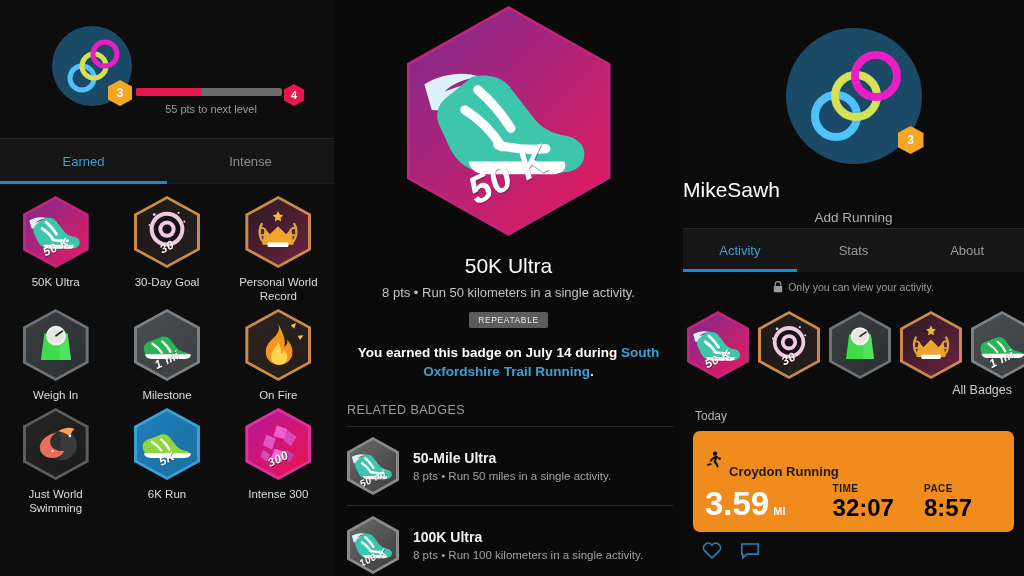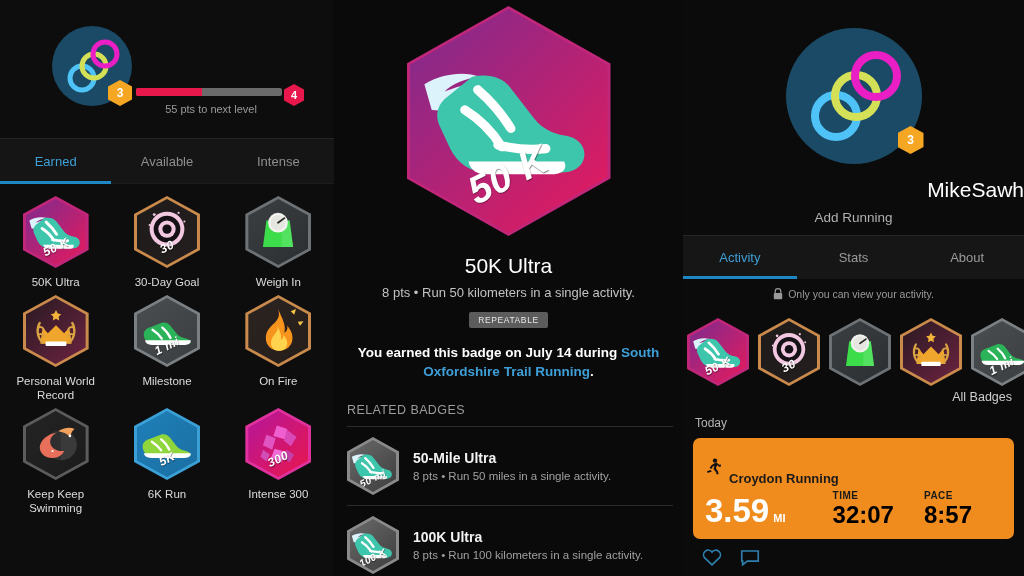--- a/index.html
+++ b/index.html
@@ -123,25 +123,25 @@
 
   
   #right-panel{
     position:absolute; left:683px; top:0; width:341px; height:576px; background:#0b0b0b;
   }
   #profile-avatar-wrap{ position:relative; width:136px; height:136px; margin:28px auto 0; }
   #profile-avatar{ width:136px; height:136px; border-radius:50%; background:#1b4a66; position:relative; }
   #profile-level-chip{
     position:absolute; right:-2px; bottom:10px; width:26px; height:28px; background:#f5a623;
   }
-  #profile-name{ text-align:right; color:#fff; font-size:21px; margin-top:14px; }
+  #profile-name{ text-align:left; color:#fff; font-size:21px; margin-top:14px; }
   #profile-location{ text-align:center; color:#b0b0b0; font-size:13.5px; margin-top:8px; cursor:pointer; }
 
   #right-tabs{
-    display:flex; height:44px; margin-top:10px; background:#161616;
+    display:flex; height:44px; margin-top:3px; background:#161616;
     border-top:1px solid #262626;
   }
   #right-tabs .tab{
     flex:1; display:flex; align-items:center; justify-content:center;
     font-size:13px; color:#9a9a9a; position:relative; cursor:pointer;
   }
   #right-tabs .tab.active{ color:#3e9fd6; }
   #right-tabs .tab.active::after{
     content:""; position:absolute; left:0; right:0; bottom:0; height:3px; background:#1e88c7;
   }
@@ -199,21 +199,20 @@
         </div>
       </div>
 
       <div id="level-chip-next" class="level-chip">4</div>
 
       <div id="level-progress-text">55 pts to next level</div>
     </div>
 
     <div id="left-tabs">
         <div class="tab active">Earned</div>
-        <div class="tab">Available</div>
         <div class="tab">Intense</div>
       </div>
 
     <div id="badge-grid">
         <div class="badge-cell">
           <div class="gbadge">
             <div class="hex" style="width:66px;height:72px;background:#c0267a">
        <div class="hexinner" style="background:linear-gradient(135deg, #7d2b8f 0%, #e81a5c 100%)">
          <svg viewBox="0 0 100 100" width="58" height="58">
         <path d="M4 30c10-6 22-7 30-4-8 1-15 4-19 8 9-4 19-5 26-3-7 2-13 5-16 9 10-5 19-5 25-3l-9 9L8 44z" fill="#ddf3fb"></path>
@@ -242,51 +241,51 @@
                   <circle cx="20" cy="38" r="1.8" fill="#f3c9e2"></circle>
       </svg>
          <div class="ribbon" style="font-size:12px">30</div>
        </div>
      </div>
           </div>
     <div class="bname">30-Day Goal</div>
         </div>
         <div class="badge-cell">
           <div class="gbadge">
+            <div class="hex" style="width:66px;height:72px;background:#c98a4b">
+       <div class="hexinner" style="background:linear-gradient(135deg, #2a1a22 0%, #6d2340 100%)">
+         <svg viewBox="0 0 100 100" width="58" height="58">
+        <path d="M50 14l3 6 6 1-4.5 4.5 1 6.5L50 29l-5.5 3 1-6.5L41 21l6-1z" fill="#f5b53a"></path>
+        <path d="M27 44l9 10 14-14 14 14 9-10 4 28H23z" fill="#f0a62d"></path>
+        <rect x="32" y="68" width="36" height="8" rx="2" fill="#fff"></rect>
+        <path d="M22 36c-6 10-5 25 5 34M78 36c6 10 5 25-5 34" stroke="#d9a441" stroke-width="4" fill="none" stroke-linecap="round"></path>
+        <path d="M20 44c4-2 8 0 9 4M80 44c-4-2-8 0-9 4M21 56c4-2 8 0 9 4M79 56c-4-2-8 0-9 4" stroke="#d9a441" stroke-width="3.4" fill="none" stroke-linecap="round"></path>
+      </svg>
+
+       </div>
+     </div>
+          </div>
+    <div class="bname">Personal World Record</div>
+        </div>
+        <div class="badge-cell">
+          <div class="gbadge">
             <div class="hex" style="width:66px;height:72px;background:#6c7276">
        <div class="hexinner" style="background:linear-gradient(135deg, #3b3f42 0%, #2b2f32 100%)">
          <svg viewBox="0 0 100 100" width="58" height="58">
         <path d="M30 30h40l6 46H24z" fill="#3ddc4a"></path>
         <path d="M56 30h14l6 46H56z" fill="#66e673" opacity=".55"></path>
         <circle cx="50" cy="34" r="17" fill="#f2f2ee"></circle>
         <circle cx="50" cy="34" r="13" fill="#e6e6e0"></circle>
         <path d="M50 34 61 26" stroke="#222" stroke-width="3" stroke-linecap="round"></path>
       </svg>
 
        </div>
      </div>
           </div>
     <div class="bname">Weigh In</div>
-        </div>
-        <div class="badge-cell">
-          <div class="gbadge">
-            <div class="hex" style="width:66px;height:72px;background:#c98a4b">
-       <div class="hexinner" style="background:linear-gradient(135deg, #2a1a22 0%, #6d2340 100%)">
-         <svg viewBox="0 0 100 100" width="58" height="58">
-        <path d="M50 14l3 6 6 1-4.5 4.5 1 6.5L50 29l-5.5 3 1-6.5L41 21l6-1z" fill="#f5b53a"></path>
-        <path d="M27 44l9 10 14-14 14 14 9-10 4 28H23z" fill="#f0a62d"></path>
-        <rect x="32" y="68" width="36" height="8" rx="2" fill="#fff"></rect>
-        <path d="M22 36c-6 10-5 25 5 34M78 36c6 10 5 25-5 34" stroke="#d9a441" stroke-width="4" fill="none" stroke-linecap="round"></path>
-        <path d="M20 44c4-2 8 0 9 4M80 44c-4-2-8 0-9 4M21 56c4-2 8 0 9 4M79 56c-4-2-8 0-9 4" stroke="#d9a441" stroke-width="3.4" fill="none" stroke-linecap="round"></path>
-      </svg>
-
-       </div>
-     </div>
-          </div>
-    <div class="bname">Personal World Record</div>
         </div>
         <div class="badge-cell">
           <div class="gbadge">
             <div class="hex" style="width:66px;height:72px;background:#7a8084">
        <div class="hexinner" style="background:linear-gradient(135deg, #4a4e51 0%, #3a3e41 100%)">
          <svg viewBox="0 0 100 100" width="58" height="58">
         <path d="M10 56c0-7 5-11 12-13l18-7c6-2 12 0 16 5l10 13c4 5 10 8 17 9 5 1 8 4 8 8H24c-8 0-14-6-14-15z" fill="#2bb35a"></path>
         <path d="M25 48c6 4 12 9 16 15M42 44c6 5 11 11 14 18" stroke="#fff" stroke-width="4" fill="none" stroke-linecap="round"></path>
         <path d="M12 66h79c0 5-4 8-10 8H24c-7 0-11-3-12-8z" fill="#fff"></path>
       </svg>
@@ -321,21 +320,21 @@
         <path d="M58 26c16 0 28 12 28 26s-12 26-28 26z" fill="#3a3a3a"></path>
         <path d="M52 30c-16 2-30 14-30 26 0 10 9 18 22 18 10 0 17-5 20-12-14 1-24-6-24-16 0-7 5-13 12-16z" fill="#e8705a"></path>
         <path d="M54 28c8-6 20-8 28-4-5 4-7 9-7 14-6-6-14-9-21-10z" fill="#f2a05e"></path>
         <circle cx="74" cy="36" r="2.2" fill="#fff"></circle>
                   <circle cx="44" cy="62" r="1.8" fill="#fff"></circle>
       </svg>
 
        </div>
      </div>
           </div>
-    <div class="bname">Keep Keep Swimming</div>
+    <div class="bname">Just World Swimming</div>
         </div>
         <div class="badge-cell">
           <div class="gbadge">
             <div class="hex" style="width:66px;height:72px;background:#3aa0d6">
        <div class="hexinner" style="background:linear-gradient(135deg, #1e7fb8 0%, #1b6fa2 100%)">
          <svg viewBox="0 0 100 100" width="58" height="58">
         <path d="M8 54c0-7 6-11 13-13l18-7c6-2 12 0 16 5l11 14c4 5 10 8 17 9 5 1 8 4 8 8H23c-9 0-15-7-15-16z" fill="#8ed63b"></path>
         <path d="M24 46c6 4 12 9 16 15M40 42c6 5 11 11 14 18" stroke="#fff" stroke-width="4" fill="none" stroke-linecap="round"></path>
         <path d="M10 66h81c0 5-4 8-10 8H23c-7 0-12-3-13-8z" fill="#fff"></path>
       </svg>

